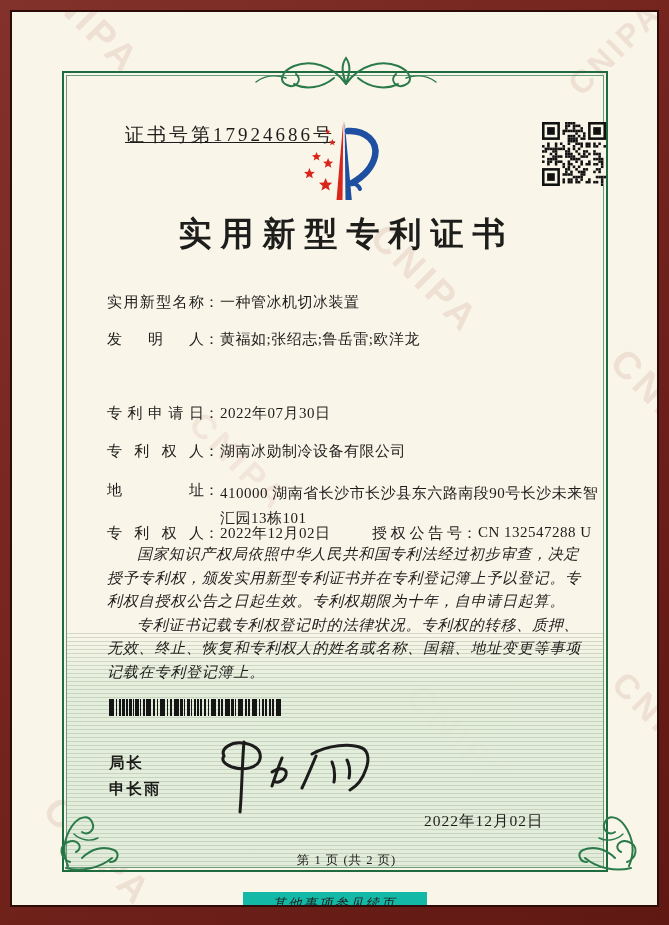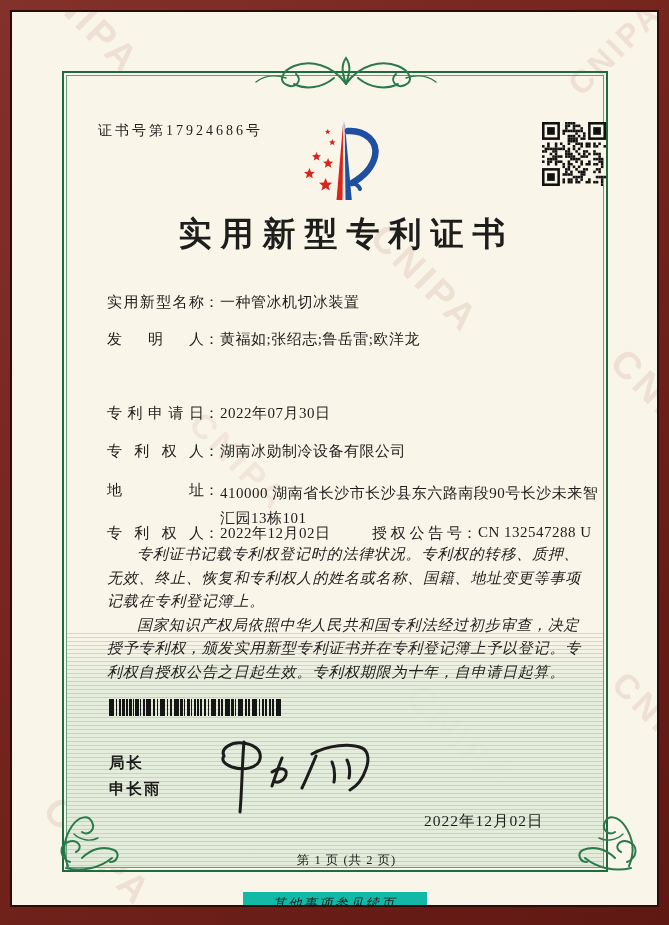--- a/index.html
+++ b/index.html
@@ -20,21 +20,21 @@
       border:2px solid #1e6b40;z-index:2;}
   #green-border-inner{position:absolute;left:2px;top:2px;right:2px;bottom:2px;
       border:1px solid #689e7c;background:transparent;}
   
   #guilloche{position:absolute;left:2px;right:2px;bottom:2px;height:235px;z-index:0;
       background:
         repeating-linear-gradient(180deg,rgba(135,170,135,0.35) 0 1px,rgba(0,0,0,0) 1px 4px),
         linear-gradient(180deg,rgba(227,236,219,0) 0,rgba(227,236,219,0.9) 55px,#e3ecdb 100%);}
   
   .content{position:absolute;z-index:3;}
-  #cert-no{left:86px;top:110px;font-size:14px;letter-spacing:3px;}
+  #cert-no{left:113px;top:110px;font-size:19px;letter-spacing:3px;text-decoration:underline;}
   #title{left:0;top:200px;width:669px;text-align:center;font-size:33px;font-weight:bold;
       letter-spacing:9px;}
   #logo{left:286px;top:104px;width:96px;height:96px;}
   #qr{left:530px;top:110px;width:64px;height:64px;}
   .row{position:absolute;left:95px;font-size:15px;z-index:3;}
   .lbl{display:inline-block;width:97px;text-align:justify;text-align-last:justify;
        vertical-align:top;}
   .val{display:inline-block;margin-left:1px;vertical-align:top;letter-spacing:0.5px;}
   .val-wrap{width:384px;line-height:25px;}
   .pair2{position:absolute;left:257px;top:0;}
@@ -353,22 +353,22 @@
       <span class="lbl">地址</span><span>：</span><span class="val val-wrap">410000 湖南省长沙市长沙县东六路南段90号长沙未来智汇园13栋101</span>
     </div>
     <div class="row" style="top:512px;width:500px;">
       <span class="lbl">专利权人</span><span>：</span><span class="val">2022年12月02日</span>
       <span class="pair2">
         <span class="lbl" style="width:90px;margin-left:8px;">授权公告号</span><span>：</span><span class="val">CN 132547288 U</span>
       </span>
     </div>
 
     <div id="body-text" class="content">
+      <p>国家知识产权局依照中华人民共和国专利法经过初步审查，决定授予专利权，颁发实用新型专利证书并在专利登记簿上予以登记。专利权自授权公告之日起生效。专利权期限为十年，自申请日起算。</p>
       <p>专利证书记载专利权登记时的法律状况。专利权的转移、质押、无效、终止、恢复和专利权人的姓名或名称、国籍、地址变更等事项记载在专利登记簿上。</p>
-      <p>国家知识产权局依照中华人民共和国专利法经过初步审查，决定授予专利权，颁发实用新型专利证书并在专利登记簿上予以登记。专利权自授权公告之日起生效。专利权期限为十年，自申请日起算。</p>
     </div>
 
     <div id="barcode" class="content"></div>
 
     <div id="director-role" class="content">局长</div>
     <div id="director-name" class="content">申长雨</div>
 
     <svg id="signature" class="content" viewBox="0 0 185 88">
       <g fill="none" stroke="#1c1c1c" stroke-width="3" stroke-linecap="round">
         <path d="M36,12 C34,34 34,60 32,82"></path>

